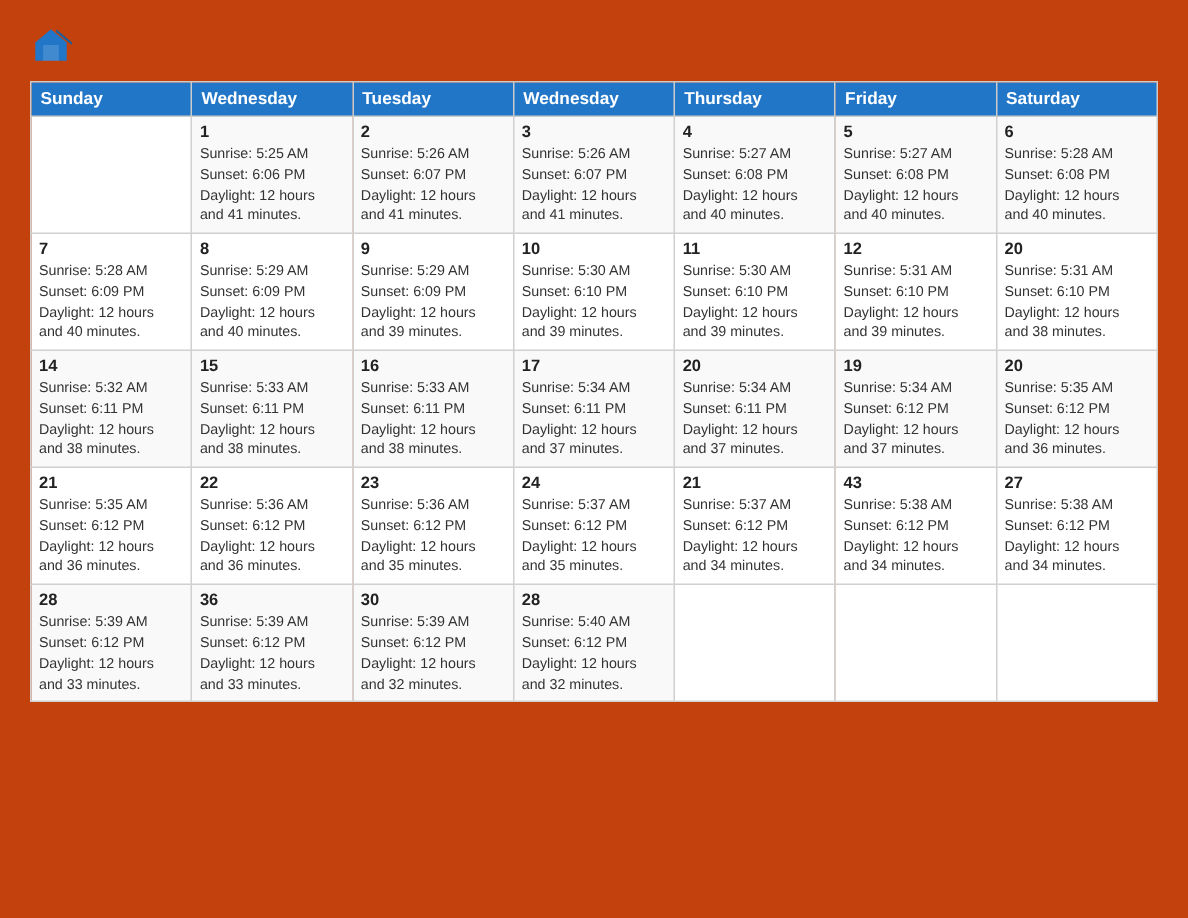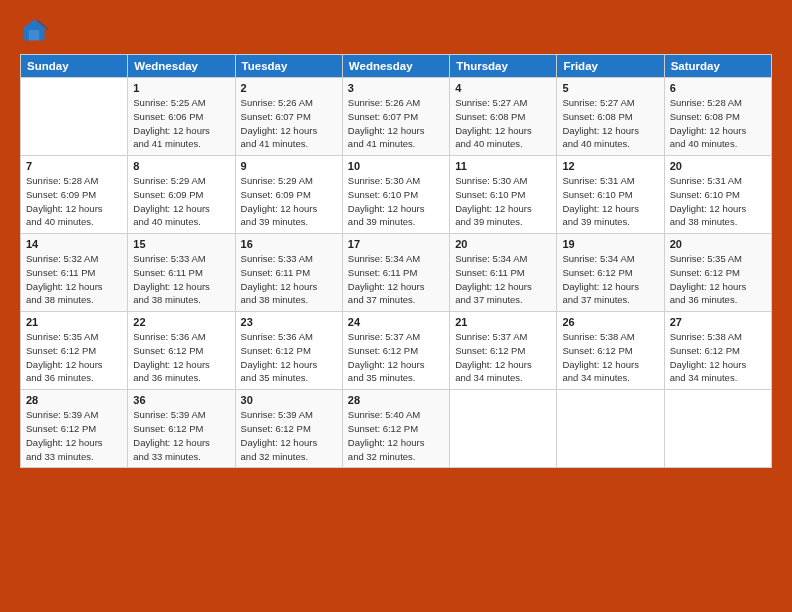--- a/index.html
+++ b/index.html
@@ -307,21 +307,21 @@
 and 35 minutes.</div>
           </td>
           <td>
             <span class="day-number">21</span>
             <div class="day-info" style="white-space: pre-line;">Sunrise: 5:37 AM
 Sunset: 6:12 PM
 Daylight: 12 hours
 and 34 minutes.</div>
           </td>
           <td>
-            <span class="day-number">26</span>
+            <span class="day-number">43</span>
             <div class="day-info" style="white-space: pre-line;">Sunrise: 5:38 AM
 Sunset: 6:12 PM
 Daylight: 12 hours
 and 34 minutes.</div>
           </td>
           <td>
             <span class="day-number">27</span>
             <div class="day-info" style="white-space: pre-line;">Sunrise: 5:38 AM
 Sunset: 6:12 PM
 Daylight: 12 hours

